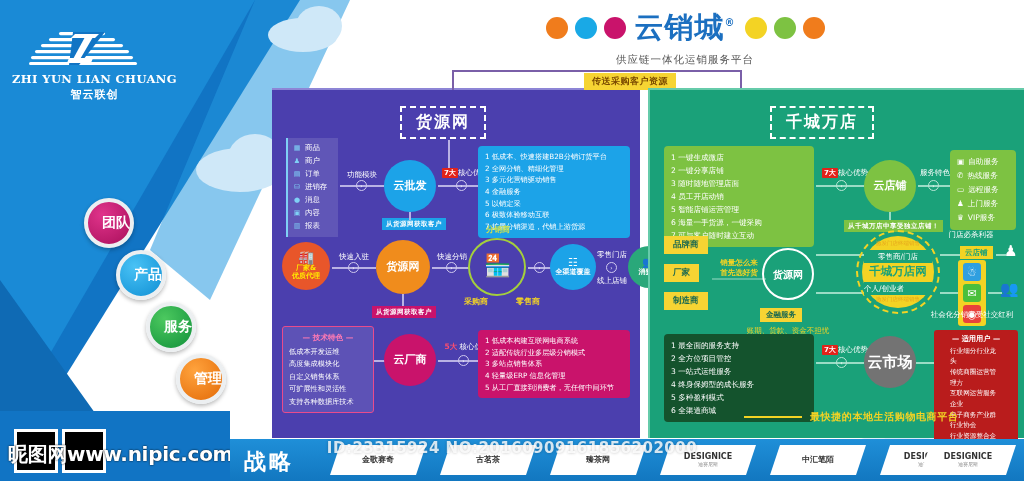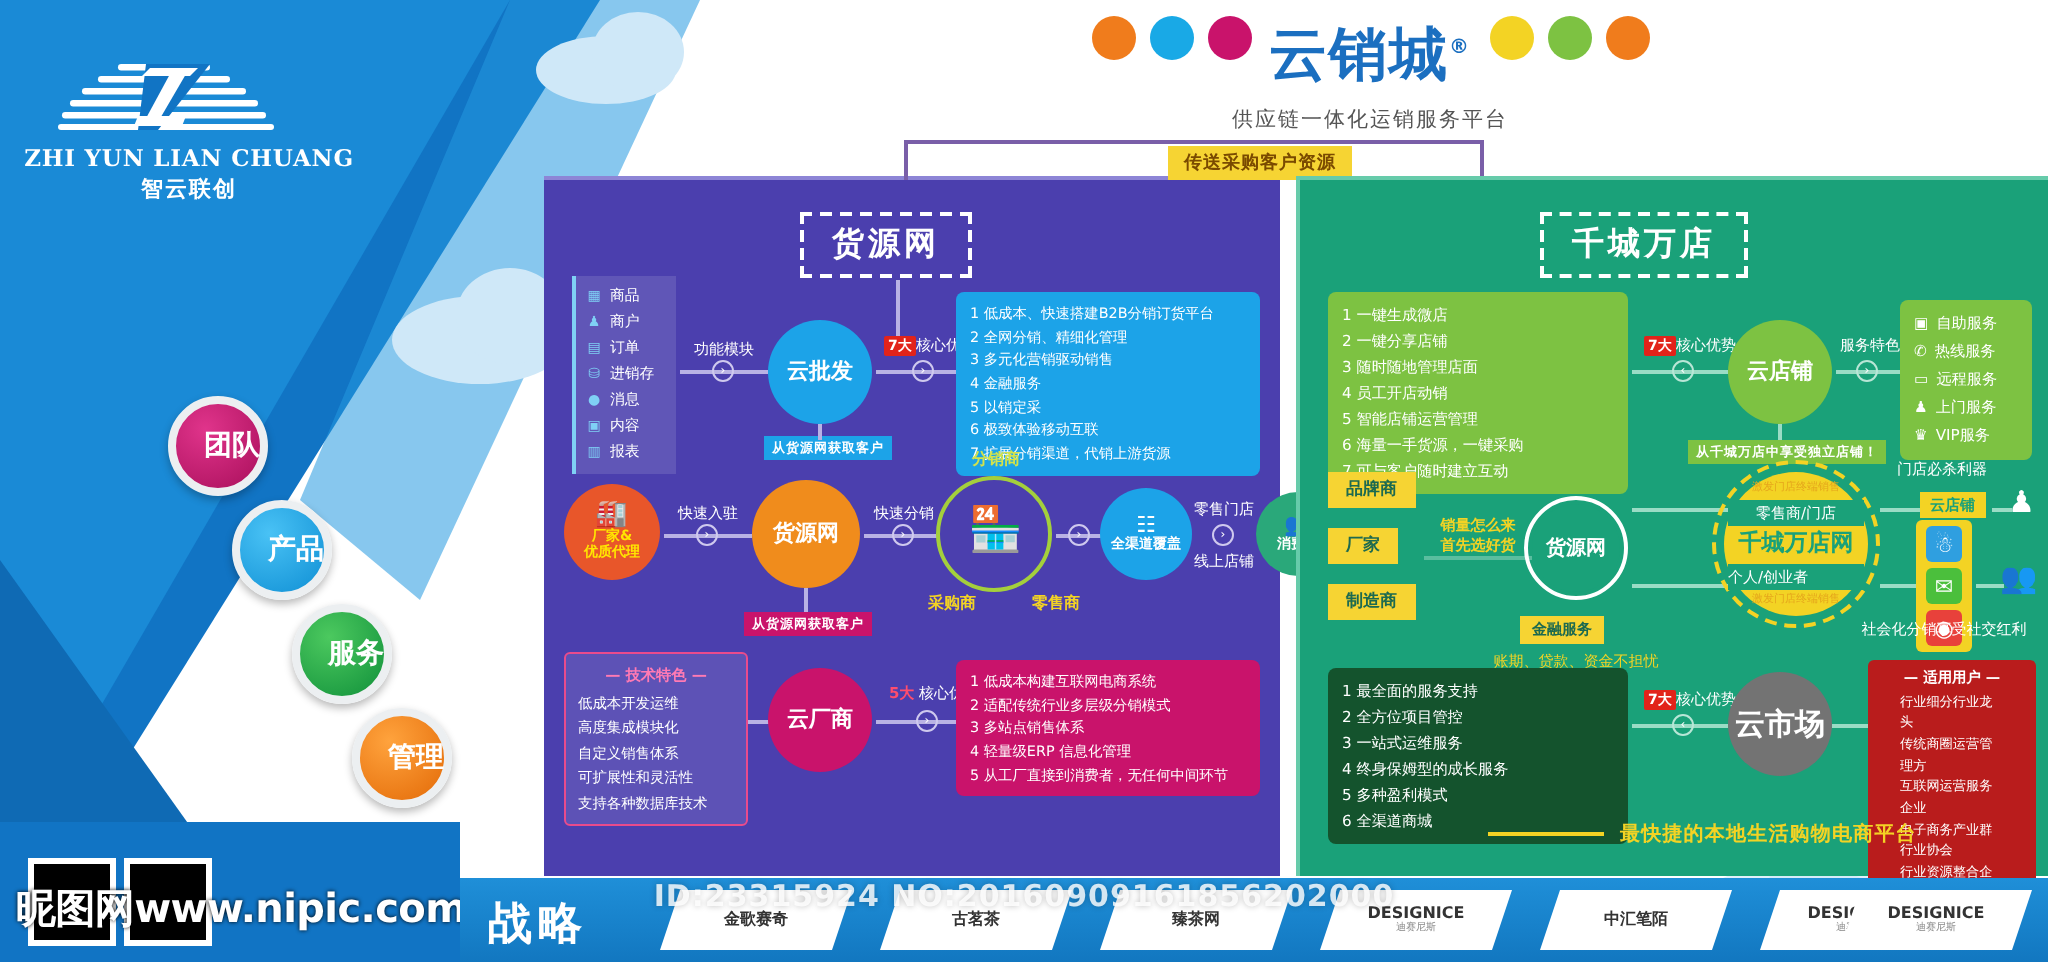--- a/index.html
+++ b/index.html
@@ -65,21 +65,21 @@
   .nipic { position: absolute; left: 14px; bottom: 8px; display: flex; align-items: center; gap: 4px; }
   .nipic-sq { width: 44px; height: 44px; background: #000; border: 3px solid #fff; }
   .nipic-txt {
     position: absolute; left: 8px; bottom: 13px; color: #fff; font-weight: bold;
     font-size: 20px; letter-spacing: -.3px; white-space: nowrap;
     text-shadow: 0 0 2px #000;
   }
 
   
   .header { position: absolute; left: 470px; top: 8px; width: 430px; text-align: center; }
-  .hdr-row { display: flex; justify-content: center; gap: 7px; }
+  .hdr-row { display: flex; align-items: center; justify-content: center; gap: 7px; }
   .dot { width: 22px; height: 22px; border-radius: 50%; }
   .hdr-title {
     font-size: 29px; font-weight: bold; color: #1b6fc0; letter-spacing: 1px;
     position: relative; padding: 0 2px;
   }
   .hdr-reg { font-size: 10px; vertical-align: super; color:#1b6fc0; }
   .hdr-sub { font-size: 10.5px; color: #555; margin-top: 5px; letter-spacing: 1px; }
 
   
   .panel-left {

